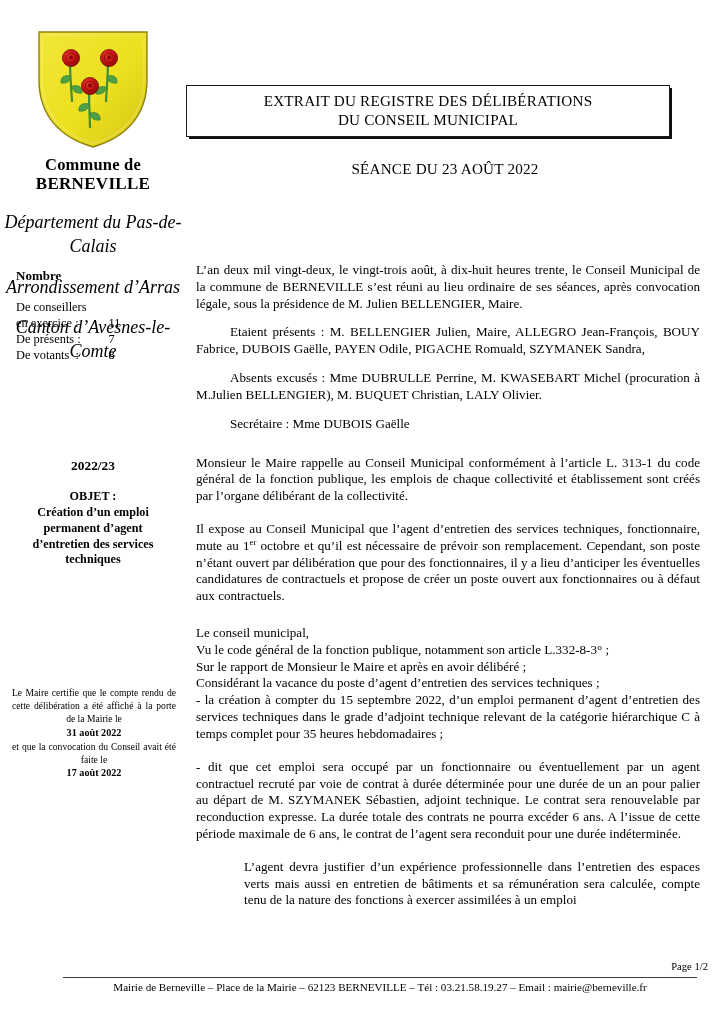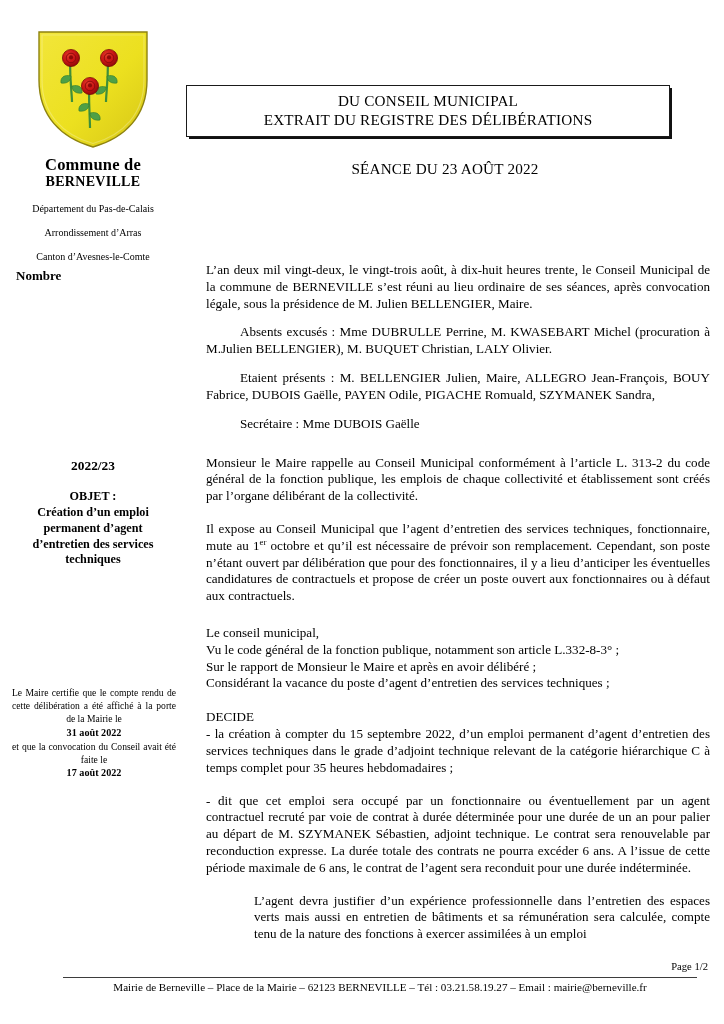--- a/index.html
+++ b/index.html
@@ -48,28 +48,29 @@
     width: 186px;
     text-align: center;
     line-height: 1.17;
   }
   .commune-line1 {
     font-size: 16.5px;
     font-weight: bold;
     letter-spacing: 0.2px;
   }
   .commune-line2 {
-    font-size: 14px;
+    font-size: 17px;
     font-weight: bold;
     letter-spacing: 0.3px;
   }
   .commune-sub {
-    font-size: 10px;
+    font-size: 18px;
     line-height: 1.32;
-    margin-top: 11px;
+    margin-top: 17px;
+    font-style: italic;
   }
 
   .nombre-title {
     position: absolute;
     left: 16px;
     top: 268px;
     font-size: 13px;
     font-weight: bold;
   }
   .nombre-table {
@@ -156,21 +157,21 @@
     left: 17px;
     top: 160px;
     width: 484px;
     text-align: center;
     font-size: 15.2px;
     letter-spacing: 0.2px;
   }
 
   .body-text {
     position: absolute;
-    left: 20px;
+    left: 10px;
     top: 262px;
     width: 504px;
     font-size: 13.1px;
     line-height: 1.285;
     text-align: justify;
   }
   .body-text p {
     margin: 0;
   }
   .p-indent {
@@ -274,65 +275,84 @@
     <div class="commune-block">
       <div class="commune-line1">Commune de</div>
       <div class="commune-line2">BERNEVILLE</div>
       <div class="commune-sub">Département du Pas-de-Calais</div>
       <div class="commune-sub">Arrondissement d’Arras</div>
       <div class="commune-sub">Canton d’Avesnes-le-Comte</div>
     </div>
 
     <div class="nombre-title">Nombre</div>
 
+    <table class="nombre-table">
+      <tbody>
+        <tr>
+          <td>De conseillers</td>
+          <td class="num"></td>
+        </tr>
+        <tr>
+          <td>en exercice :</td>
+          <td class="num">11</td>
+        </tr>
+        <tr>
+          <td>De présents :</td>
+          <td class="num">7</td>
+        </tr>
+        <tr>
+          <td>De votants  :</td>
+          <td class="num">8</td>
+        </tr>
+      </tbody>
+    </table>
 
     <div class="ref-number">2022/23</div>
 
     <div class="objet-block">
       <div>OBJET :</div>
       <div>Création d’un emploi permanent d’agent d’entretien des services techniques</div>
     </div>
 
     <div class="certif-block">
       <div class="certif-just">Le Maire certifie que le compte rendu de cette délibération a  été affiché à  la  porte  de  la  Mairie  le</div>
       <div class="bold">31 août 2022</div>
       <div class="certif-just">et  que  la convocation  du  Conseil  avait  été  faite  le</div>
       <div class="bold">17 août 2022</div>
     </div>
   </div>
 
   <div class="main-col">
 
     <div class="title-box">
+      <div>EXTRAIT DU REGISTRE DES DÉLIBÉRATIONS</div>
       <div>DU CONSEIL MUNICIPAL</div>
-      <div>EXTRAIT DU REGISTRE DES DÉLIBÉRATIONS</div>
     </div>
 
     <div class="seance">SÉANCE DU 23 AOÛT 2022</div>
 
     <div class="body-text">
 
       <p>L’an deux mil vingt-deux, le vingt-trois août, à dix-huit heures trente, le Conseil Municipal de la commune de BERNEVILLE s’est réuni au lieu ordinaire de ses séances, après convocation légale, sous la présidence de M. Julien BELLENGIER, Maire.</p>
 
+      <p class="p-indent gap-small">Etaient présents : M. BELLENGIER Julien, Maire, ALLEGRO Jean-François, BOUY Fabrice, DUBOIS Gaëlle, PAYEN Odile, PIGACHE Romuald, SZYMANEK Sandra,</p>
+
       <p class="p-indent gap-small">Absents  excusés : Mme DUBRULLE Perrine, M. KWASEBART Michel (procuration à M.Julien BELLENGIER), M. BUQUET Christian, LALY Olivier.</p>
 
-      <p class="p-indent gap-small">Etaient présents : M. BELLENGIER Julien, Maire, ALLEGRO Jean-François, BOUY Fabrice, DUBOIS Gaëlle, PAYEN Odile, PIGACHE Romuald, SZYMANEK Sandra,</p>
-
       <p class="p-indent gap-small">Secrétaire : Mme DUBOIS Gaëlle</p>
 
-      <p class="gap-before" style="margin-top:22px !important;">Monsieur le Maire rappelle au Conseil Municipal conformément à l’article L. 313-2 du code général de la fonction publique, les emplois de chaque collectivité et établissement sont créés par l’organe délibérant de la collectivité.</p>
+      <p class="gap-before" style="margin-top:22px !important;">Monsieur le Maire rappelle au Conseil Municipal conformément à l’article L. 313-1 du code général de la fonction publique, les emplois de chaque collectivité et établissement sont créés par l’organe délibérant de la collectivité.</p>
 
       <p class="gap-before" style="margin-top:16px !important;"><span>Il expose au Conseil Municipal que l’agent d’entretien des services techniques, fonctionnaire, mute au 1</span><sup>er</sup><span> octobre et qu’il est nécessaire de prévoir son remplacement. Cependant, son poste n’étant ouvert par délibération que pour des fonctionnaires, il y a lieu d’anticiper les éventuelles candidatures de contractuels et propose de créer un poste ouvert aux fonctionnaires ou à défaut aux contractuels.</span></p>
 
       <p class="no-just" style="margin-top:20px !important;">Le conseil municipal,</p>
       <p class="no-just">Vu le code général de la fonction publique, notamment son article L.332-8-3° ;</p>
       <p class="no-just">Sur le rapport de Monsieur le Maire et après en avoir délibéré ;</p>
       <p class="no-just">Considérant la vacance du poste d’agent d’entretien des services techniques ;</p>
 
-      <p class="no-just" style="margin-top:17px !important;">DECIDE</p>
 
       <p>- la création à compter du 15 septembre 2022, d’un emploi permanent d’agent d’entretien  des services techniques dans le grade d’adjoint technique relevant de la catégorie hiérarchique C à temps complet pour 35 heures hebdomadaires ;</p>
 
       <p style="margin-top:16px !important;">- dit que cet emploi sera occupé par un fonctionnaire ou éventuellement par un agent contractuel recruté par voie de contrat à durée déterminée pour une durée de un an pour palier au départ de M. SZYMANEK Sébastien, adjoint technique. Le contrat sera renouvelable par reconduction expresse. La durée totale des contrats ne pourra excéder 6 ans. A l’issue de cette période maximale de 6 ans, le contrat de l’agent sera reconduit pour une durée indéterminée.</p>
 
       <p style="margin-top:16px !important;margin-left:48px;">L’agent devra justifier d’un expérience professionnelle dans l’entretien des espaces verts mais aussi en entretien de bâtiments et sa rémunération sera calculée, compte tenu de la nature des fonctions à exercer assimilées à un emploi</p>
     </div>
   </div>
 
   <div class="page-num">Page 1/2</div>

